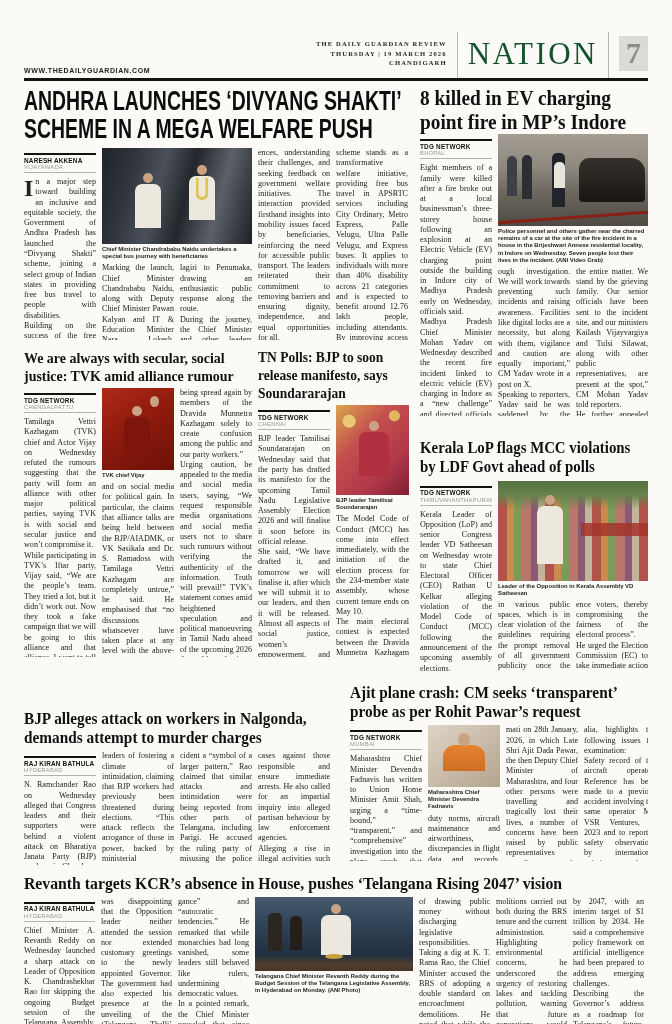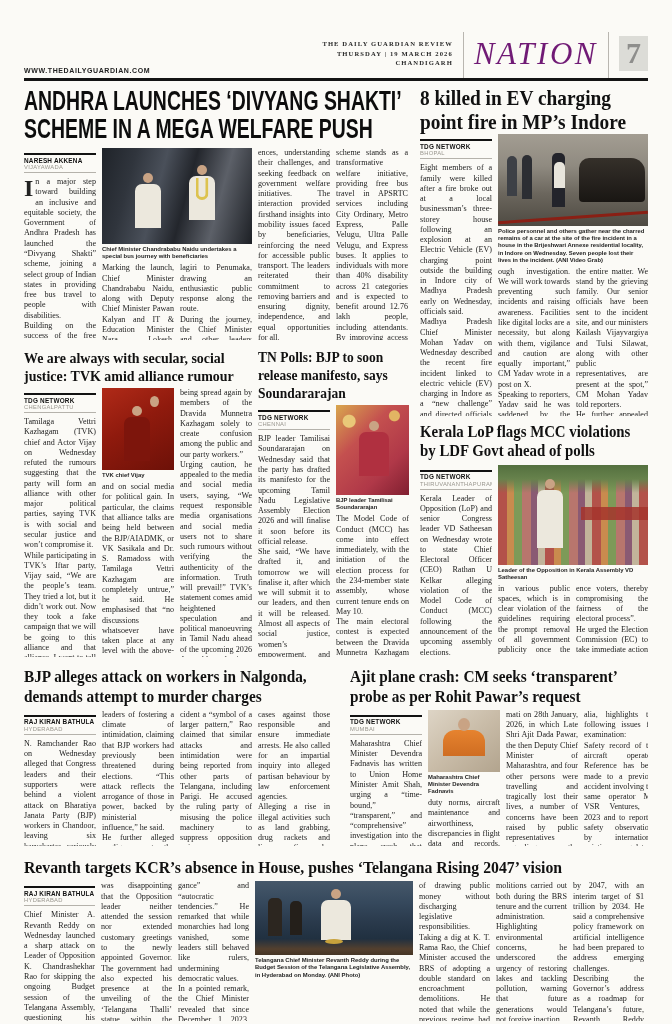--- a/index.html
+++ b/index.html
@@ -12,21 +12,21 @@
   .inner { padding:0 24px; }
 
   
   .hdr { position:relative; height:78px; }
   .site-url { position:absolute; left:0; bottom:4px; font-family:"Liberation Sans","DejaVu Sans",sans-serif;
     font-size:7px; font-weight:bold; letter-spacing:.6px; color:#222; }
   .hdr-right { position:absolute; right:0; bottom:0; display:flex; align-items:center; }
   .masthead { text-align:right; font-family:"Liberation Serif",serif; font-size:6.6px; font-weight:bold;
     letter-spacing:1.1px; line-height:1.45; color:#2a2a2a; padding-bottom:3px; }
   .vdiv { width:1px; background:#b9b6b0; height:46px; margin:0 10px; }
-  .section-name { font-family:"Liberation Serif",serif; font-size:31px; letter-spacing:2.5px; color:#701a75; padding-bottom:2px;font-style:italic; }
+  .section-name { font-family:"Liberation Serif",serif; font-size:31px; letter-spacing:2.5px; color:#14532d; padding-bottom:2px; }
   .page-num { font-family:"Liberation Serif",serif; font-size:30px; font-weight:bold; color:#8e8e8c;
     background:#dcdcd7; padding:0 7px 2px; line-height:1.1; margin-bottom:4px; }
   .rule-thick { height:3px; background:#141414; margin:0 24px; }
 
   
   .byline { margin:5px 0 4px; border-bottom:.5px solid #b5b2ab; padding-bottom:2px; }
   .by-name { font-family:"Liberation Sans","DejaVu Sans",sans-serif; font-size:6.4px; font-weight:bold;
     letter-spacing:.2px; border-top:2.5px solid #121212; padding-top:1.5px; color:#111; }
   .by-loc { font-family:"Liberation Sans","DejaVu Sans",sans-serif; font-size:5.8px; color:#9a978f; margin-top:.5px; letter-spacing:.3px; }
   .txt { font-size:8.1px; line-height:1.27; text-align:justify; white-space:pre-line; color:#222; }
@@ -85,21 +85,21 @@
   
   .hl-kerala { font-size:16.5px; line-height:1.16; }
   .kerala-body { display:flex; margin-top:4px; height:192px; overflow:hidden; }
   .ph-kerala { height:100px; background:
     linear-gradient(180deg,#54703f 0%,#67824c 14%,rgba(0,0,0,0) 28%),
     repeating-linear-gradient(90deg,#b3524a 0 9px,#c98b4e 9px 16px,#7d9a58 16px 24px,#b8766d 24px 33px,#8a5a73 33px 40px,#c2b49a 40px 47px); }
   .banner { position:absolute; top:42%; left:55%; right:0; height:13px; background:#a5342c; opacity:.85; }
 
   
   .hl-low { font-size:17px; line-height:1.14; }
-  .nal-art { width:306px; flex:none; }
+  .nal-art { width:306px; flex:none;margin-top:26px; }
   .ajit-art { width:306px; flex:none; margin-left:20px; }
   .art-body4 { display:flex; margin-top:4px; height:136px; overflow:hidden; }
   .ph-fadnavis { height:62px; background:linear-gradient(140deg,#ded5c6 0%,#c9bca8 50%,#b2a48e 100%); }
   .saffron { position:absolute; left:50%; transform:translateX(-50%); top:20px; width:42px; height:26px;
     background:linear-gradient(180deg,#e6832f,#cf6d22); border-radius:12px 12px 0 0; }
   .face { position:absolute; left:50%; transform:translateX(-50%); top:8px; width:12px; height:13px;
     border-radius:50%; background:#c9a384; }
 
   
   .rev-art { margin-top:9px; }
@@ -270,21 +270,21 @@
 Speaking to reporters, Yadav said he was saddened by the deaths and that senior officials had been dispatched to the site to investigate.
 “We received information about the Indore fire incident this morning and I am saddened that eight people died in the incident. We have sent officials from here and they will investigate</div>
                 <div class="col w72 txt gapl">the entire matter. We stand by the grieving family. Our senior officials have been sent to the incident site, and our ministers Kailash Vijayvargiya and Tulsi Silawat, along with other public representatives, are present at the spot,” CM Mohan Yadav told reporters.
 He further appealed to the public to observe necessary precautions while using facilities such as digital locks and EV charging points.
 “I also urge the public to use digital locks and electronic doors with due caution. Along with this, remain vigilant and cautious while using EV chargers.</div>
               </div>
             </div>
           </div>
         </article>
 
-        <article style="margin-top:6px;">
+        <article style="margin-top:22px;">
           <h2 class="hl hl-kerala sx90">Kerala LoP flags MCC violations by LDF Govt ahead of polls</h2>
           <div class="kerala-body">
             <div class="col w72">
               <div class="byline">
                 <div class="by-name">TDG NETWORK</div>
                 <div class="by-loc">THIRUVANANTHAPURAM</div>
               </div>
               <div class="txt">Kerala Leader of Opposition (LoP) and senior Congress leader VD Satheesan on Wednesday wrote to state Chief Electoral Officer (CEO) Rathan U Kelkar alleging violation of the Model Code of Conduct (MCC) following the announcement of the upcoming assembly elections.
 He alleged that hoardings and advertisements highlighting the achievements and schemes of the Left government continue to be displayed prominently across different parts of Kerala.
 “It is particularly alarming that such promotional materials remain visible on KSRTC buses as well as</div>

